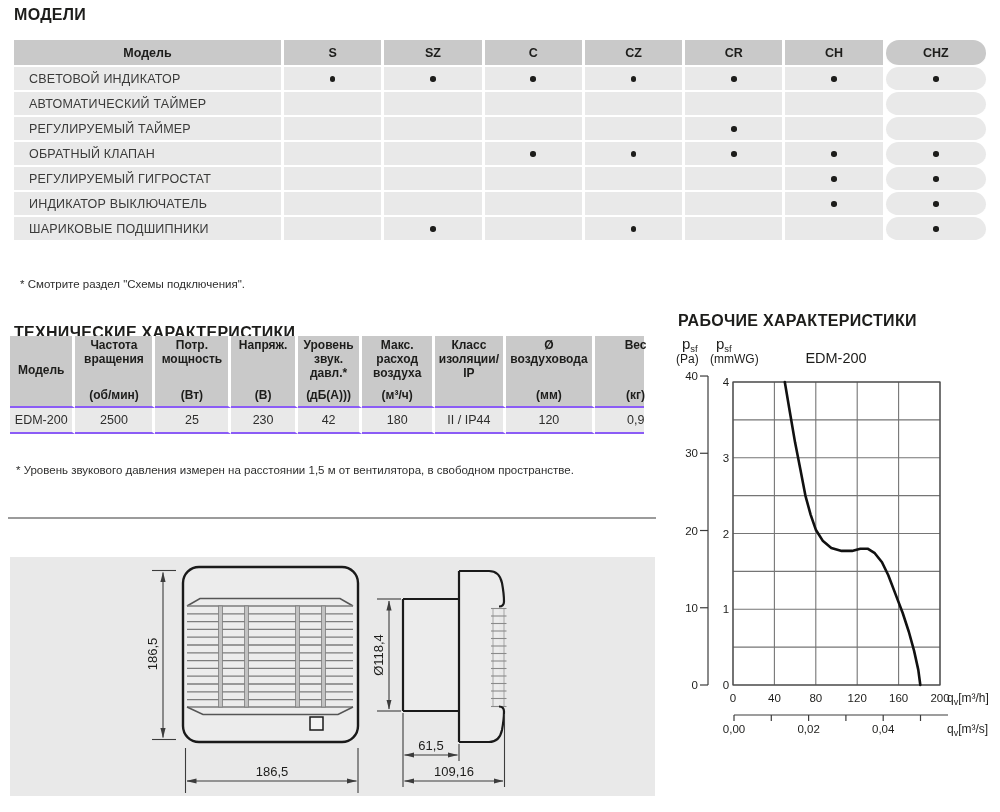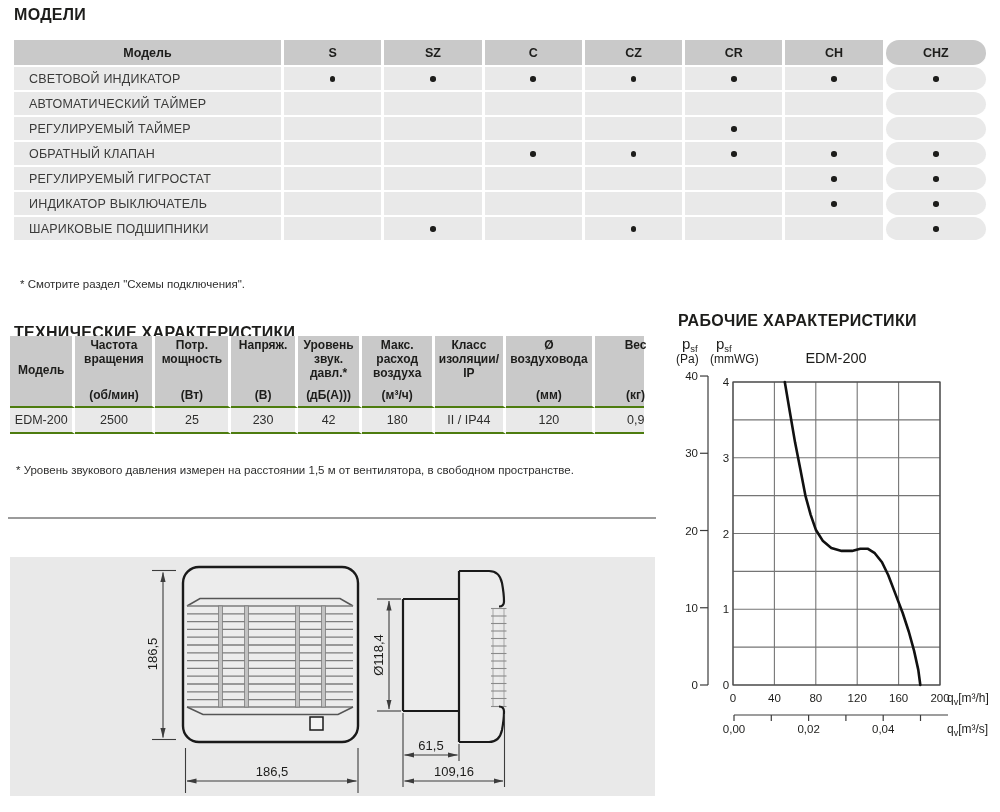--- a/index.html
+++ b/index.html
@@ -11,21 +11,21 @@
   table.matrix{border-collapse:separate;border-spacing:0;table-layout:fixed;width:972px;}
   table.matrix th,table.matrix td{border-right:3px solid #fff;border-bottom:2px solid #fff;padding:0;overflow:hidden;white-space:nowrap;}
   table.matrix th:last-child,table.matrix td:last-child{border-right:none;border-radius:13px;}
   table.matrix th{background:#c9c9c9;height:25px;font-weight:700;font-size:12.5px;text-align:center;}
   table.matrix td{background:#e9e9e9;height:23px;font-size:12.5px;text-align:center;color:#2e2e2d;}
   table.matrix td.lbl{text-align:left;padding-left:15px;color:#3a3a39;letter-spacing:.2px;}
   .dot{display:inline-block;width:5.5px;height:5.5px;border-radius:50%;background:#1d1d1b;vertical-align:middle;}
   .footnote{font-size:11.5px;color:#2e2e2d;}
   
   table.tech{border-collapse:separate;border-spacing:0;table-layout:fixed;width:634px;}
-  table.tech th,table.tech td{border-right:3px solid #fff;border-bottom:2px solid #4d7c0f;padding:0;}
+  table.tech th,table.tech td{border-right:3px solid #fff;border-bottom:2px solid #8b5cf6;padding:0;}
   table.tech th:last-child,table.tech td:last-child{border-right:none;padding-left:32px;}
   table.tech th{background:#c9c9c9;height:70px;font-size:12px;font-weight:700;vertical-align:top;}
   table.tech td{background:#e9e9e9;height:24px;font-size:12.5px;text-align:center;color:#2e2e2d;}
   .thw{height:64px;padding:3px 2px;display:flex;flex-direction:column;justify-content:space-between;align-items:center;line-height:1.15;}
   .thw.center{justify-content:center;}
   
   svg text{fill:#1d1d1b;}
   .divider{position:absolute;left:8px;top:517px;width:648px;height:2px;background:#9b9b9b;}
   .draw-box{position:absolute;left:10px;top:557px;width:645px;height:239px;background:#e9e9e9;}
 </style>

